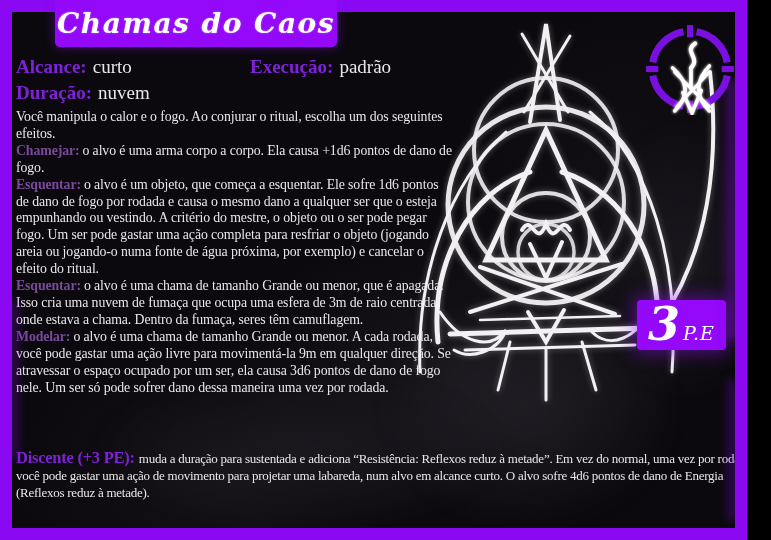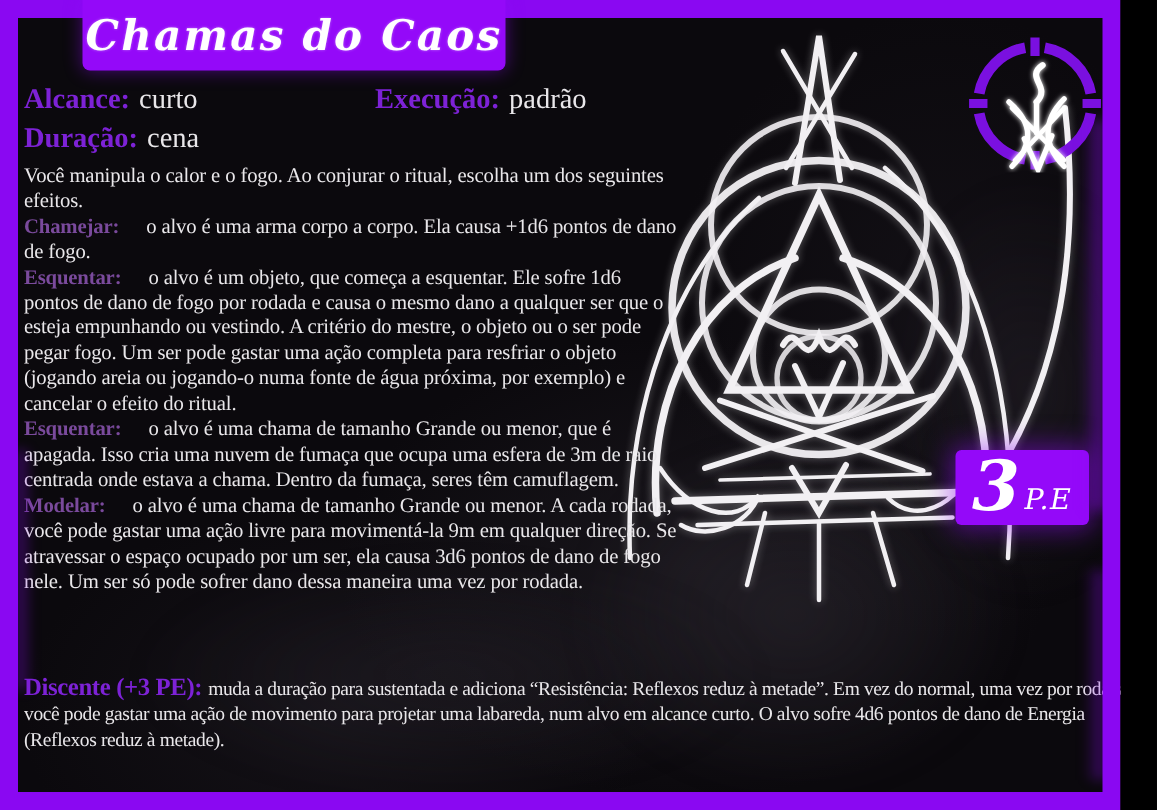--- a/index.html
+++ b/index.html
@@ -58,21 +58,21 @@
     display:grid;grid-template-columns:234px auto;row-gap:5px;
     font-size:19px;line-height:21px;color:var(--text-light);
   }
   .stat-label{font-weight:700;color:var(--label-purple);margin-right:6px;}
 
   .desc{
     position:absolute;left:16px;top:109px;width:436px;z-index:3;
     font-size:13.8px;line-height:16.9px;letter-spacing:-0.1px;color:var(--text-light);
   }
   .desc p{margin:0;}
-  .kw{font-weight:700;color:var(--keyword-purple);margin-right:18px;}
+  .kw{font-weight:700;color:var(--keyword-purple);margin-right:3px;}
 
   .cost-badge{
     position:absolute;left:637px;top:300px;width:89px;height:50px;z-index:4;
     background:var(--accent-bright);border-radius:4px;
     box-shadow:0 0 18px 3px rgba(145,10,250,.5);
     display:flex;align-items:flex-start;justify-content:center;
     font-family:"DejaVu Serif", serif;font-style:italic;color:#fff;
   }
   .cost-number{font-size:46px;line-height:46px;margin-top:1px;font-weight:700;}
   .cost-unit{font-size:19px;margin-top:22px;margin-left:3px;letter-spacing:1px;}
@@ -159,21 +159,21 @@
   </div>
 
   <div class="stats">
     <div>
       <span class="stat-label">Alcance:</span><span class="stat-value">curto</span>
     </div>
     <div>
       <span class="stat-label">Execução:</span><span class="stat-value">padrão</span>
     </div>
     <div>
-      <span class="stat-label">Duração:</span><span class="stat-value">cena</span>
+      <span class="stat-label">Duração:</span><span class="stat-value">nuvem</span>
     </div>
   </div>
 
   <div class="desc">
     <p><span>Você manipula o calor e o fogo. Ao conjurar o ritual, escolha um dos seguintes efeitos.</span></p>
     <p>
       <span class="kw">Chamejar:</span><span>o alvo é uma arma corpo a corpo. Ela causa +1d6 pontos de dano de fogo.</span>
     </p>
     <p>
       <span class="kw">Esquentar:</span><span>o alvo é um objeto, que começa a esquentar. Ele sofre 1d6 pontos de dano de fogo por rodada e causa o mesmo dano a qualquer ser que o esteja empunhando ou vestindo. A critério do mestre, o objeto ou o ser pode pegar fogo. Um ser pode gastar uma ação completa para resfriar o objeto (jogando areia ou jogando-o numa fonte de água próxima, por exemplo) e cancelar o efeito do ritual.</span>

